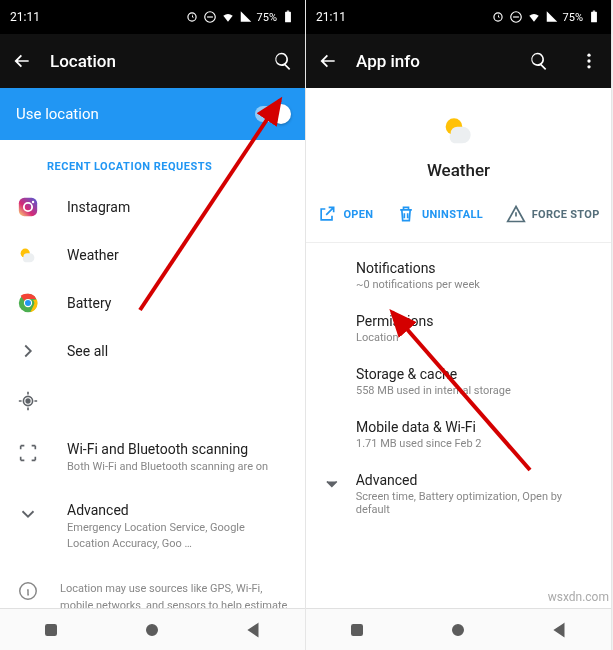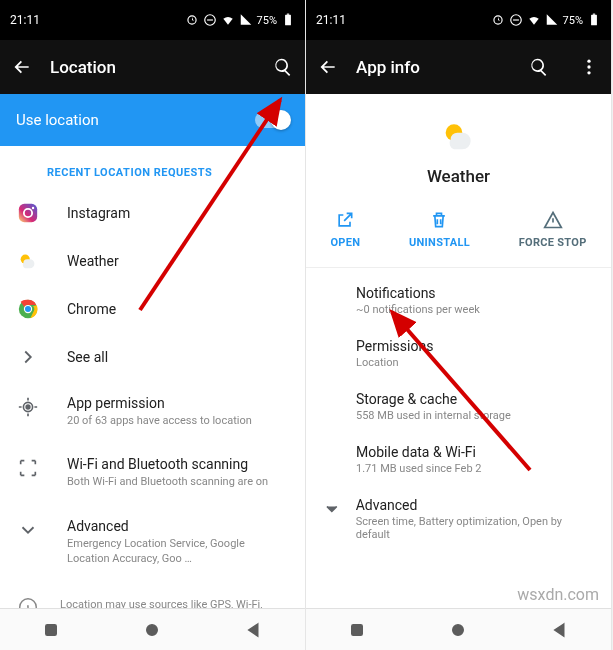--- a/index.html
+++ b/index.html
@@ -1,19 +1,19 @@
 <!DOCTYPE html>
 <html><head>
 <meta charset="utf-8">
 <style>
 * { box-sizing: border-box; margin: 0; padding: 0; }
 body { font-family: Roboto, -apple-system, sans-serif; background: #f0f0f0; display: flex; width: 613px; height: 650px; position: relative; }
 .phone { width: 306px; height: 650px; background: #fff; display: flex; flex-direction: column; border-right: 1px solid #e5e5e5; }
 .phone:last-child { border-right: none; }
-.status-bar { height: 40px; background: #000; color: #fff; display: flex; align-items: center; justify-content: space-between; padding: 12px 10px; font-size: 12px; }
+.status-bar { height: 34px; background: #000; color: #fff; display: flex; align-items: center; justify-content: space-between; padding: 12px 10px; font-size: 12px; }
 .status-icons { display: flex; gap: 4px; align-items: center; }
 .status-icons svg { width: 14px; height: 14px; fill: #fff; }
 .app-bar { height: 54px; background: #111; color: #fff; display: flex; align-items: center; padding: 0 12px; gap: 18px; }
 .app-bar-title { font-size: 17px; font-weight: 500; flex: 1; }
 .app-bar svg { width: 20px; height: 20px; fill: #fff; }
 .content { flex: 1; overflow: hidden; background: #fff; }
 .toggle-row { background: #2196f3; color: #fff; height: 52px; display: flex; align-items: center; padding: 0 16px; justify-content: space-between; font-size: 15px; gap: 27px; }
 .switch { width: 34px; height: 16px; background: rgba(255,255,255,0.5); border-radius: 10px; position: relative; }
 .switch::after { content: ""; position: absolute; right: -2px; top: -2px; width: 20px; height: 20px; background: #fff; border-radius: 50%; box-shadow: 0 1px 3px rgba(0,0,0,0.3); }
 .section-header { color: #2196f3; font-size: 11px; font-weight: 700; letter-spacing: 0.5px; padding: 20px 16px 10px; margin-left: 31px; }
@@ -25,37 +25,37 @@
 .item-title { font-size: 14px; color: #212121; }
 .item-sub { font-size: 11px; color: #888; margin-top: 2px; line-height: 1.4; }
 .footer-note { display: flex; gap: 20px; padding: 14px 16px; }
 .footer-note .item-sub { font-size: 11px; color: #888; line-height: 1.5; }
 .nav-bar { height: 42px; background: #fafafa; display: flex; align-items: center; justify-content: space-around; border-top: 1px solid #e0e0e0; }
 .nav-bar svg { width: 18px; height: 18px; fill: #5c5c5c; stroke: #5c5c5c; }
 .app-header-center { text-align: center; padding: 20px 0 10px; }
 .app-icon { width: 44px; height: 44px; margin: 0 auto 8px; display: flex; align-items: center; justify-content: center; font-size: 32px; }
 .app-name { font-size: 17px; font-weight: 500; color: #212121; }
 .action-row { display: flex; justify-content: space-around; padding: 14px 0 18px; border-bottom: 1px solid #eee; }
-.action { display: flex; flex-direction: column; align-items: center; gap: 6px; }
+.action { display: flex; flex-direction: row; align-items: center; gap: 6px; }
 .action svg { width: 20px; height: 20px; fill: none; stroke-width: 2; }
 .action-label { font-size: 11px; font-weight: 700; letter-spacing: 0.3px; }
 .action.open { color: #2196f3; }
 .action.open svg { stroke: #2196f3; }
 .action.uninstall { color: #2196f3; }
 .action.uninstall svg { stroke: #2196f3; }
 .action.force { color: #546e7a; }
 .action.force svg { stroke: #546e7a; }
 .info-list { padding: 6px 0 0 50px; }
 .info-item { padding: 11px 16px 11px 0; }
 .info-title { font-size: 14px; color: #212121; }
 .info-sub { font-size: 11px; color: #888; margin-top: 2px; }
 .adv-row { display: flex; align-items: flex-start; padding: 11px 16px; gap: 14px; }
 .adv-row svg { width: 20px; height: 20px; fill: #5f6368; margin-top: 2px; }
 .arrow { position: absolute; pointer-events: none; z-index: 100; }
-.watermark { position: absolute; bottom: 46px; right: 14px; font-size: 16px; color: #aaa; z-index: 50; }
+.watermark { position: absolute; bottom: 46px; right: 4px; font-size: 12px; color: #aaa; z-index: 50; }
 </style>
 </head>
 <body>
 
 <div class="phone">
   <div class="status-bar">
     <span>21:11</span>
     <div class="status-icons">
       <svg viewBox="0 0 24 24">
           <path d="M12 4a8 8 0 100 16 8 8 0 000-16zm0 14a6 6 0 110-12 6 6 0 010 12zM12 7v5l3 2M6 2l-4 3M22 5l-4-3"></path>
@@ -132,21 +132,21 @@
       <div class="icon-slot">
         <svg viewBox="0 0 24 24">
             <circle cx="12" cy="12" r="10" fill="#4caf50"></circle>
             <path d="M12 2a10 10 0 019 5.5H12a4.5 4.5 0 00-4 2.4L4 4a10 10 0 018-2z" fill="#f44336"></path>
             <path d="M21.5 8a10 10 0 01-7 14l4-8a4.5 4.5 0 00-1-5z" fill="#ffc107"></path>
             <circle cx="12" cy="12" r="4.5" fill="#fff"></circle>
             <circle cx="12" cy="12" r="3.3" fill="#2196f3"></circle>
           </svg>
       </div>
       <div class="item-body">
-          <div class="item-title">Chrome</div>
+          <div class="item-title">Battery</div>
         </div>
     </div>
 
     <div class="list-item">
       <div class="icon-slot">
         <svg viewBox="0 0 24 24" fill="none" stroke="#5f6368" stroke-width="2">
             <path d="M9 6l6 6-6 6"></path>
           </svg>
       </div>
       <div class="item-body">
@@ -154,24 +154,20 @@
         </div>
     </div>
 
     <div class="list-item tall">
       <div class="icon-slot">
         <svg viewBox="0 0 24 24" fill="none" stroke="#5f6368" stroke-width="1.8">
             <circle cx="12" cy="12" r="5"></circle>
             <circle cx="12" cy="12" r="2" fill="#5f6368"></circle>
             <path d="M12 2v3M12 19v3M2 12h3M19 12h3"></path>
           </svg>
-      </div>
-      <div class="item-body">
-        <div class="item-title">App permission</div>
-        <div class="item-sub">20 of 63 apps have access to location</div>
       </div>
     </div>
 
     <div class="list-item tall">
       <div class="icon-slot">
         <svg viewBox="0 0 24 24" fill="none" stroke="#5f6368" stroke-width="1.8">
             <path d="M4 4h4M4 4v4M20 4h-4M20 4v4M4 20h4M4 20v-4M20 20h-4M20 20v-4"></path>
           </svg>
       </div>
       <div class="item-body">

